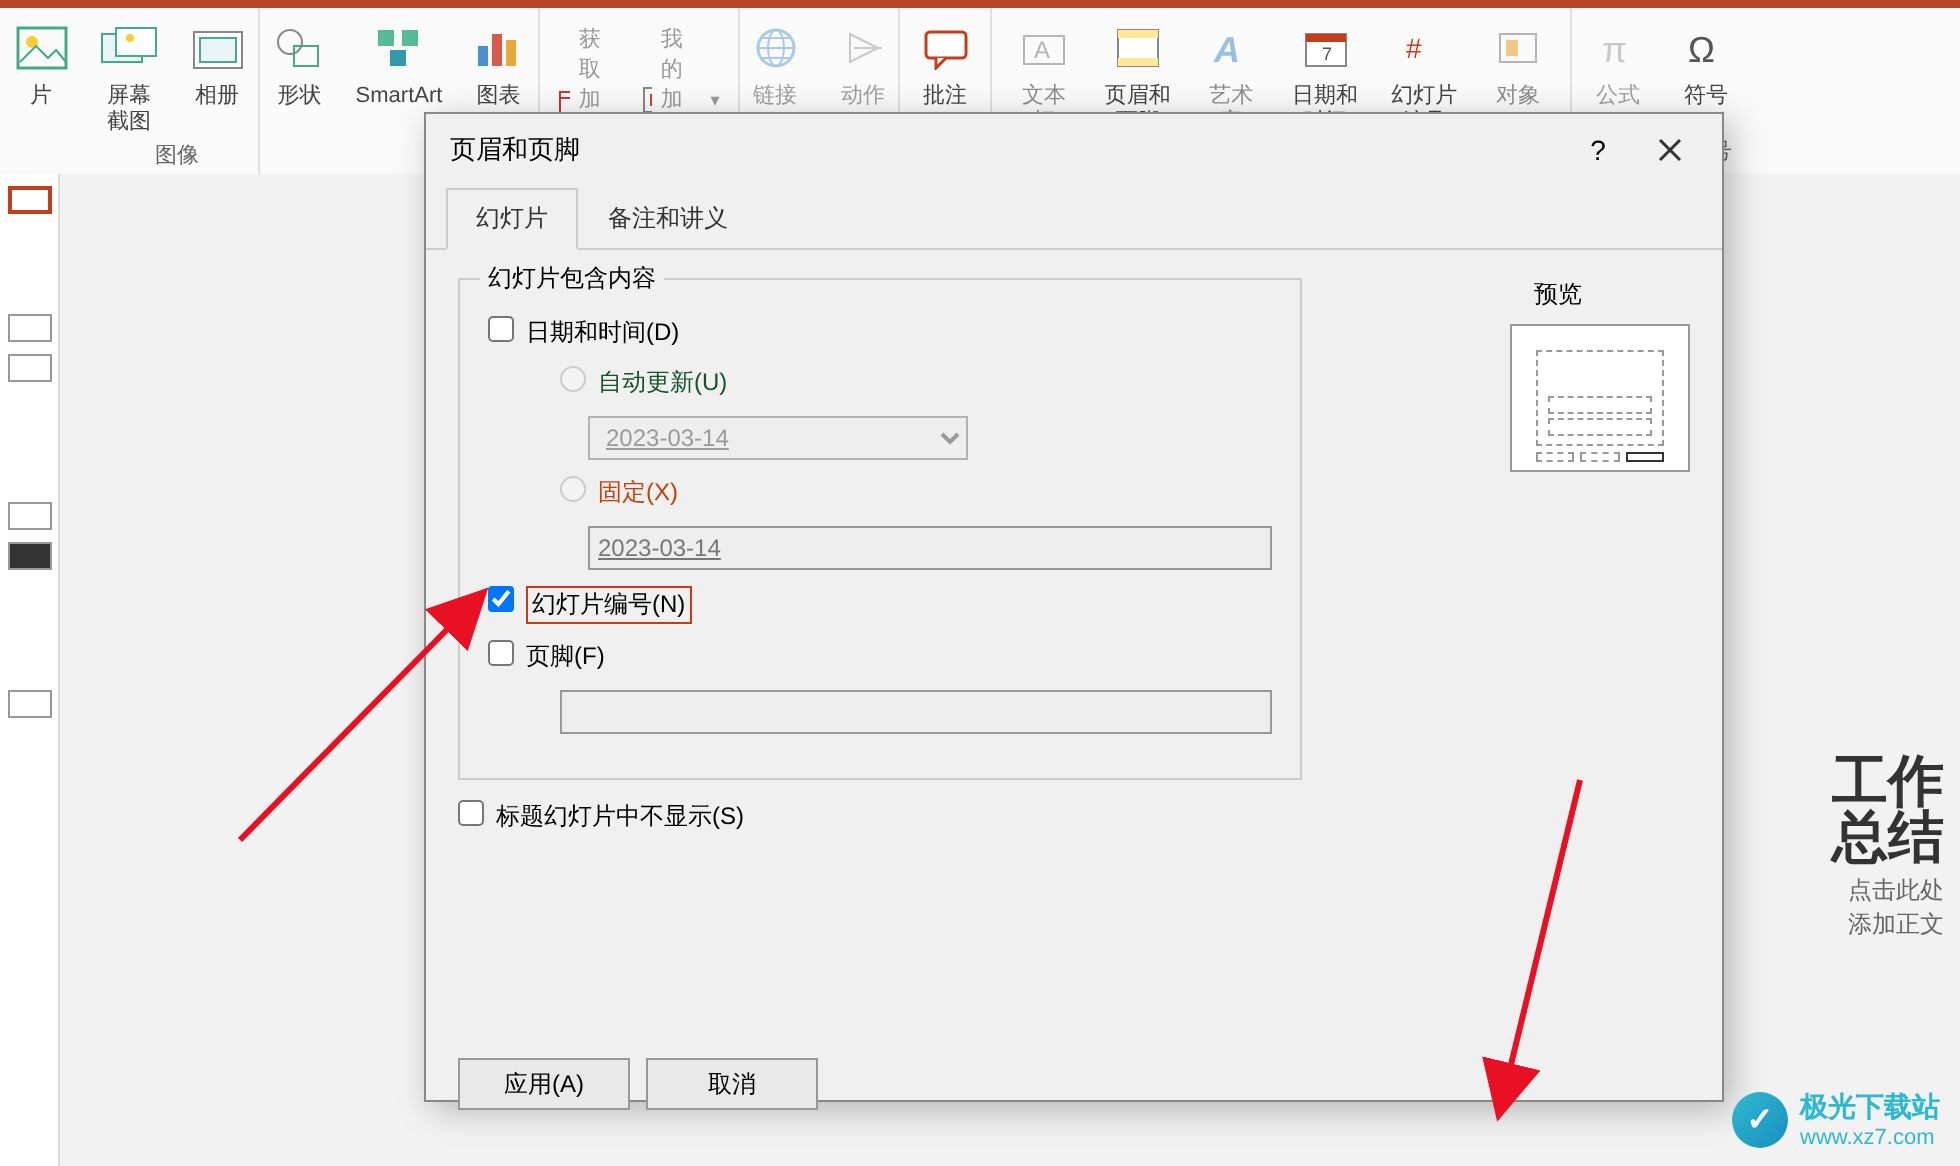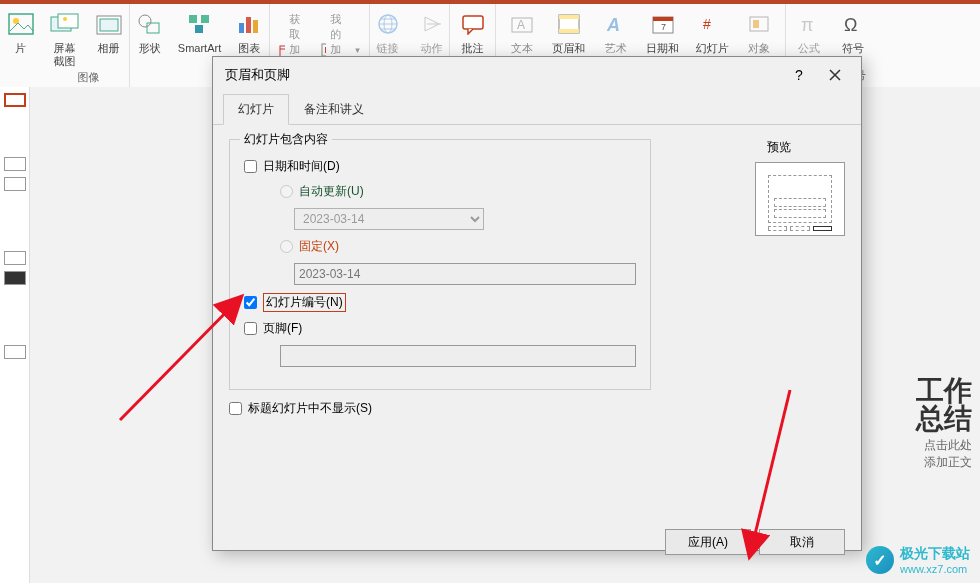--- a/index.html
+++ b/index.html
@@ -32,42 +32,42 @@
 .dialog { position: absolute; left: 212px; top: 56px; width: 650px; height: 495px; background: #f0f0f0; border: 1px solid #888; box-shadow: 4px 4px 16px rgba(0,0,0,.25); }
 .dlg-title { display: flex; align-items: center; height: 36px; padding: 0 8px 0 12px; font-size: 13px; }
 .dlg-title .sp { flex: 1; }
 .dlg-title .xbtn { width: 36px; height: 28px; display: flex; align-items: center; justify-content: center; font-size: 14px; cursor: pointer; }
 .tabs { display: flex; padding: 0 10px; border-bottom: 1px solid #ccc; background: #f0f0f0; }
 .tab { padding: 6px 14px; font-size: 12px; color: #333; cursor: pointer; border: 1px solid transparent; border-bottom: none; position: relative; top: 1px; }
 .tab.active { background: #f0f0f0; border-color: #ccc; border-bottom: 1px solid #f0f0f0; }
 .dlg-body { position: relative; padding: 14px 16px; height: 394px; }
 .group-box { position: relative; border: 1px solid #ccc; padding: 18px 14px 14px 14px; margin-bottom: 10px; width: 422px; }
 .group-box .legend { position: absolute; top: -9px; left: 10px; background: #f0f0f0; padding: 0 4px; font-size: 12px; }
-.row { display: flex; align-items: center; gap: 6px; margin-bottom: 8px; font-size: 12px; }
+.row { display: flex; align-items: flex-start; gap: 6px; margin-bottom: 8px; font-size: 12px; }
 .indent2 { padding-left: 36px; }
 .indent3 { padding-left: 50px; }
 input[type=checkbox], input[type=radio] { width: 13px; height: 13px; }
 .checkbox-label { font-size: 12px; cursor: pointer; }
 .highlight { border: 1px solid #c43e1c; padding: 0 2px; }
-select, input[type=text] { font-size: 12px; height: 22px; border: 1px solid #999; background: #fff; padding: 0 4px; }
+select, input[type=text] { font-size: 12px; height: 22px; border: 1px solid #999; background: #fff; padding: 0 4px; text-decoration: underline; }
 select:disabled, input:disabled { background: #eee; color: #777; }
 .two-col { display: flex; gap: 12px; }
 .col { flex: 1; }
 .col-label { font-size: 11px; color: #555; margin-bottom: 3px; }
 
 .preview-box { position: absolute; right: 16px; top: 14px; width: 90px; }
 .preview-label { font-size: 12px; margin-bottom: 6px; margin-left: 12px; }
 .preview-frame { width: 90px; height: 74px; border: 1px solid #999; background: #fff; position: relative; }
 .preview-inner { position: absolute; left: 12px; right: 12px; top: 12px; bottom: 12px; border: 1px dashed #999; }
 .preview-ph1 { position: absolute; left: 18px; right: 18px; top: 35px; height: 9px; border: 1px dashed #999; }
 .preview-ph2 { position: absolute; left: 18px; right: 18px; top: 46px; height: 9px; border: 1px dashed #999; }
 .preview-ftr { position: absolute; left: 12px; bottom: 4px; right: 12px; height: 5px; display:flex; gap:3px;}
 .preview-ftr span{flex:1; border:1px dashed #999;}
 
-.dlg-footer { display: flex; justify-content: flex-end; gap: 8px; padding: 10px 16px; }
+.dlg-footer { display: flex; gap: 8px; padding: 10px 16px; }
 .btn { min-width: 86px; height: 26px; font-size: 12px; border: 1px solid #999; background: #e9e9e9; cursor: pointer; padding: 0 10px; }
 .btn.primary { border: 2px solid #0078d4; }
 
 
 .arrow { position: absolute; pointer-events: none; }
 
 
 .watermark { position: absolute; right: 10px; bottom: 8px; display: flex; align-items: center; gap: 6px; }
 .watermark .wm-ico { width: 28px; height: 28px; border-radius: 50%; background: linear-gradient(135deg,#2fb9cf,#1a8fbf); display:flex;align-items:center;justify-content:center;color:#fff;font-size:16px;font-weight:bold; }
 .watermark .wm-txt { font-size: 14px; color: #2fb9cf; font-weight: bold; }

